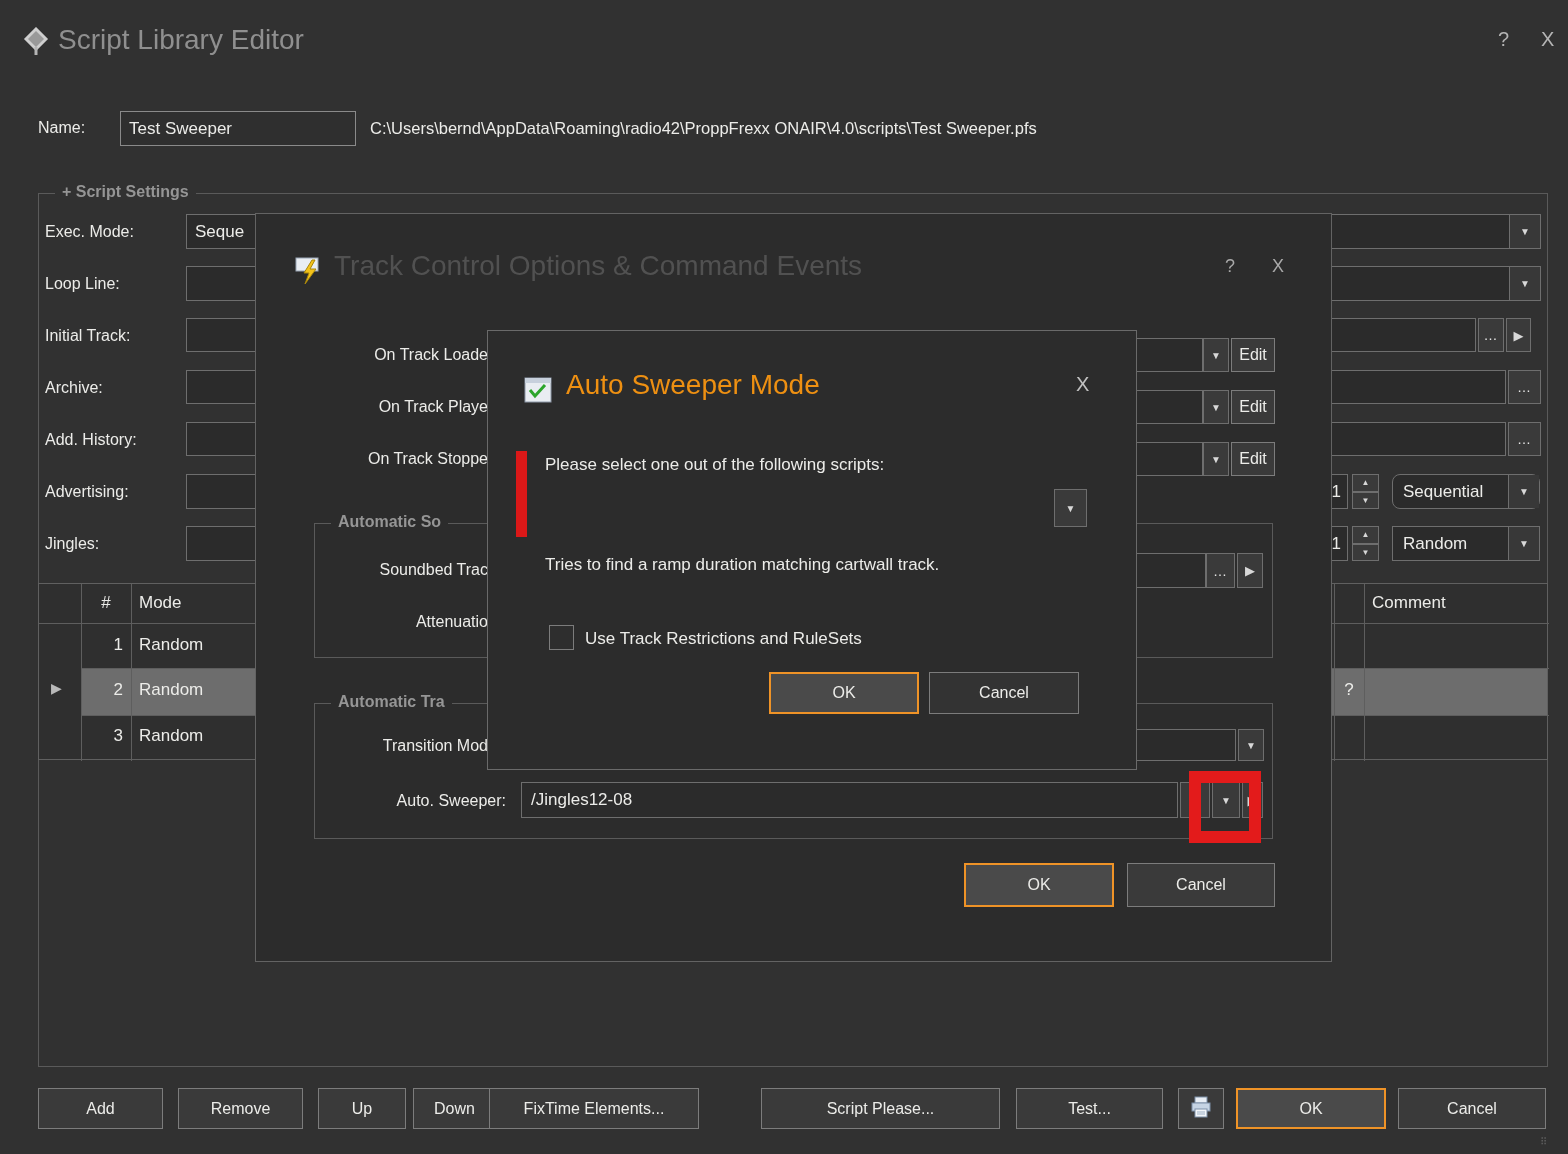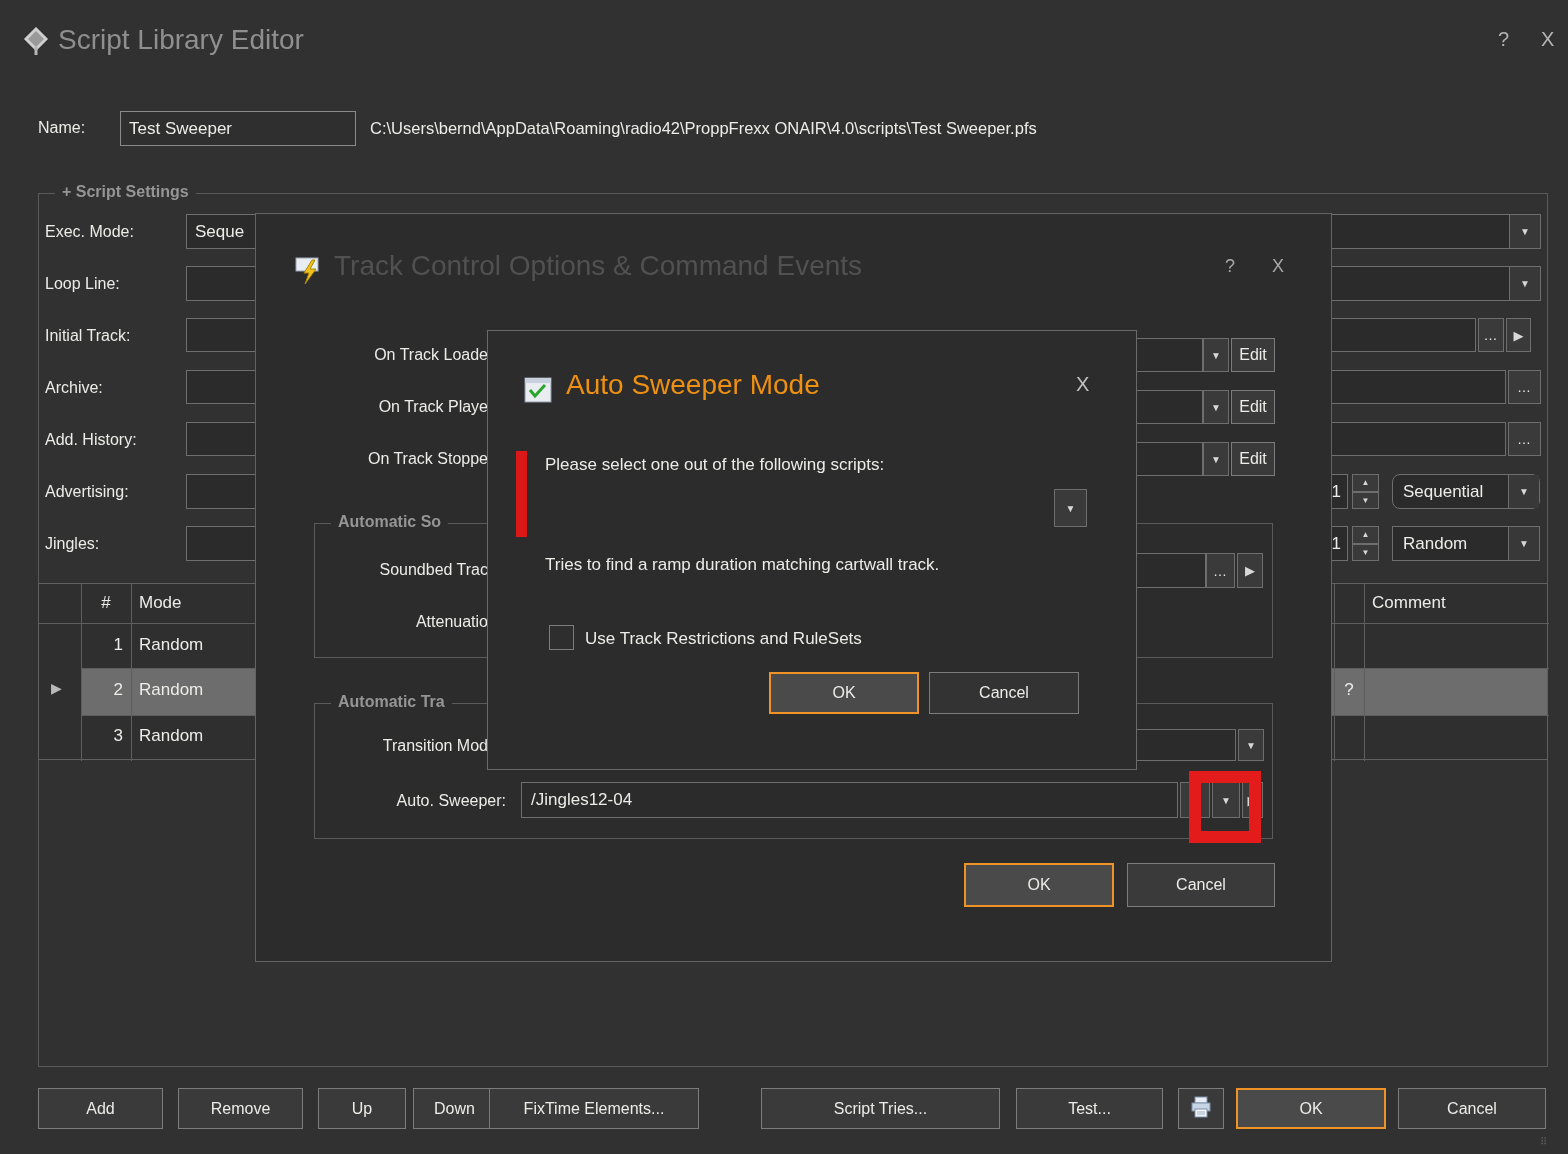--- a/index.html
+++ b/index.html
@@ -133,21 +133,21 @@
       <div class="abs lbl" style="left:42px;top:142px;width:42px;text-align:right;font-size:17px;">3</div>
       <div class="abs lbl" style="left:100px;top:142px;font-size:17px;">Random</div>
     </div>
   </div>
 
   <div class="abs btn" style="left:38px;top:1088px;width:125px;height:41px;">Add</div>
   <div class="abs btn" style="left:178px;top:1088px;width:125px;height:41px;">Remove</div>
   <div class="abs btn" style="left:318px;top:1088px;width:88px;height:41px;">Up</div>
   <div class="abs btn" style="left:413px;top:1088px;width:83px;height:41px;">Down</div>
   <div class="abs btn" style="left:481px;top:1088px;width:210px;height:41px;margin-left:8px;">FixTime Elements...</div>
-  <div class="abs btn" style="left:761px;top:1088px;width:239px;height:41px;">Script Tries...</div>
+  <div class="abs btn" style="left:761px;top:1088px;width:239px;height:41px;">Script Please...</div>
   <div class="abs btn" style="left:1016px;top:1088px;width:147px;height:41px;">Test...</div>
   <div class="abs btn" style="left:1178px;top:1088px;width:46px;height:41px;">
     <span>
       <svg width="24" height="24" viewBox="0 0 24 24">
         <rect x="6" y="2" width="12" height="6" fill="#e8eef5" stroke="#7d90a8"></rect>
         <rect x="3" y="8" width="18" height="8" fill="#c6d4e4" stroke="#7d90a8"></rect>
         <rect x="6" y="14" width="12" height="8" fill="#f2f6fa" stroke="#7d90a8"></rect>
         <line x1="8" y1="17" x2="16" y2="17" stroke="#9db0c4"></line>
         <line x1="8" y1="19" x2="16" y2="19" stroke="#9db0c4"></line>
       </svg>
@@ -194,21 +194,21 @@
 
     <div class="abs group" style="left:58px;top:489px;width:959px;height:136px;">
       <span class="gtitle on-dlg">Automatic Tra</span>
     </div>
     <div class="abs lbl rlbl" style="left:0;top:523px;width:232px;">Transition Mod</div>
     <div class="abs field" style="left:250px;top:515px;width:730px;height:32px;"></div>
     <div class="abs arrowbtn" style="left:982px;top:515px;width:26px;height:32px;">▼</div>
 
     <div class="abs lbl rlbl" style="left:0;top:578px;width:250px;">Auto. Sweeper:</div>
     <div class="abs field" style="left:265px;top:568px;width:657px;height:36px;">
-      <span style="position:absolute;left:9px;top:7px;font-size:17px;">/Jingles12-04</span>
+      <span style="position:absolute;left:9px;top:7px;font-size:17px;">/Jingles12-08</span>
     </div>
     <div class="abs arrowbtn ellip" style="left:924px;top:568px;width:30px;height:36px;">…</div>
     <div class="abs arrowbtn" style="left:956px;top:568px;width:28px;height:36px;">▼</div>
     <div class="abs arrowbtn" style="left:986px;top:568px;width:21px;height:36px;font-size:13px;">▶</div>
 
     <div class="abs" style="left:933px;top:557px;width:72px;height:72px;border:12px solid #e31b1b;z-index:12;"></div>
 
     <div class="abs btn primary" style="left:708px;top:649px;width:150px;height:44px;">OK</div>
     <div class="abs btn" style="left:871px;top:649px;width:148px;height:44px;">Cancel</div>
   </div>

